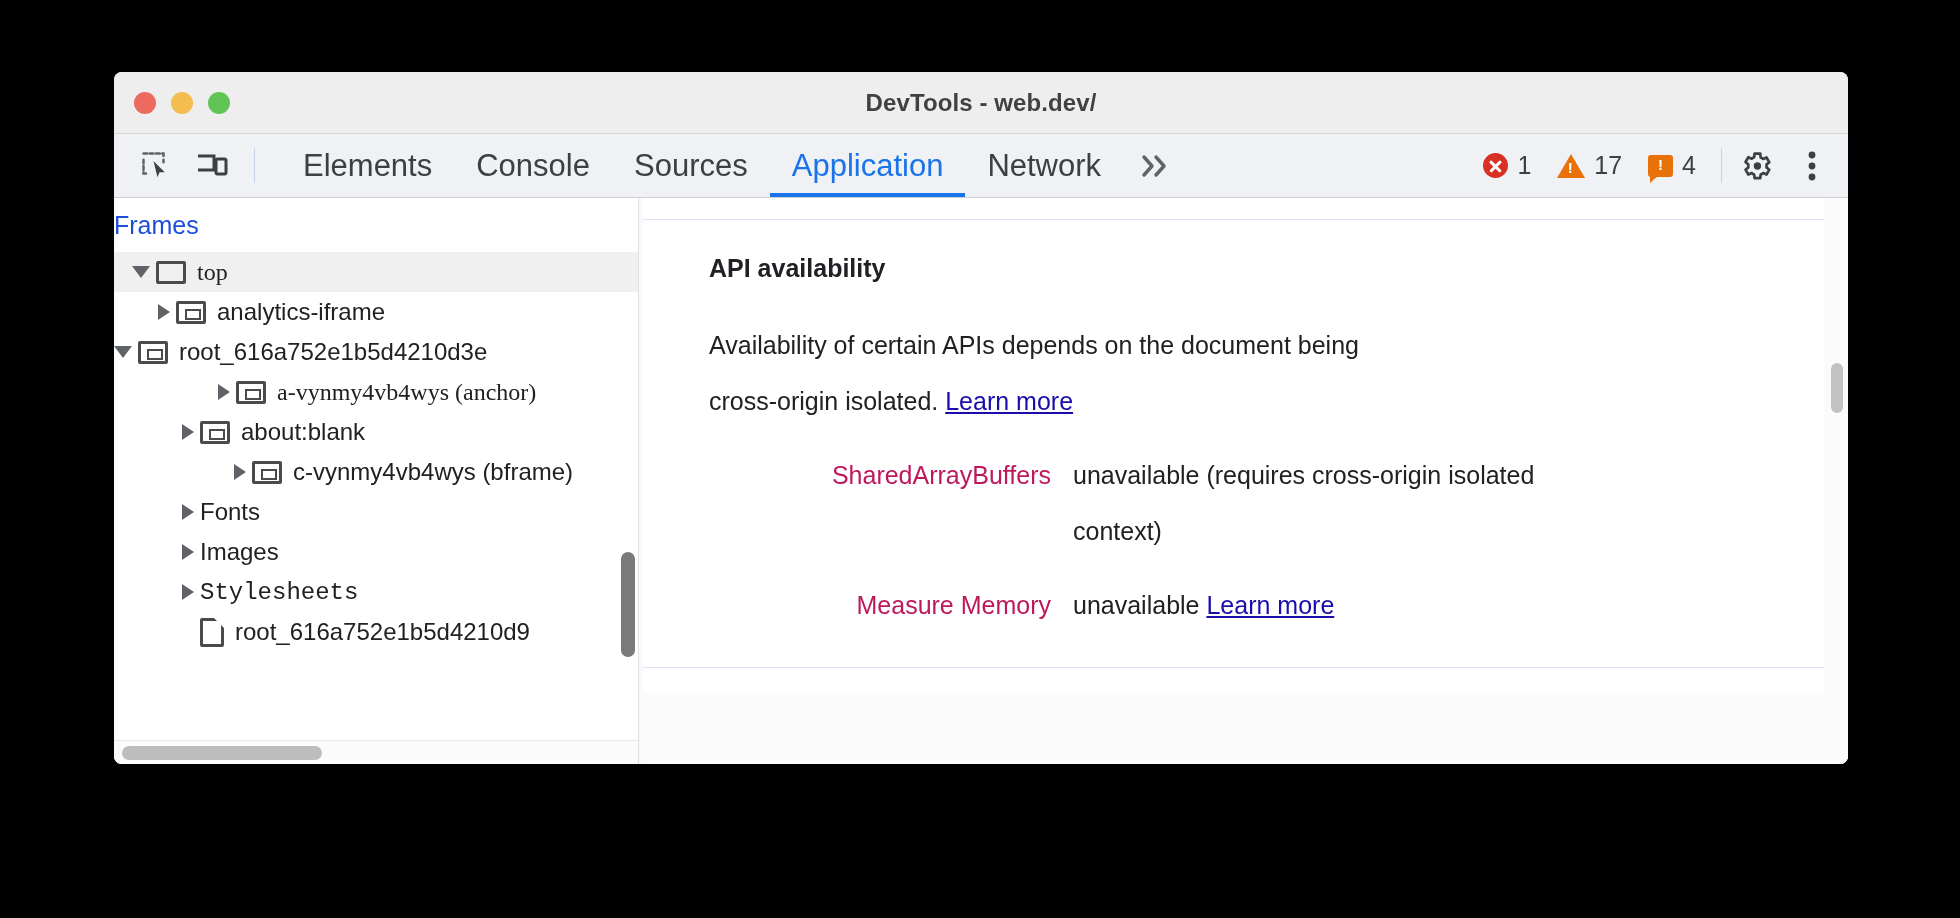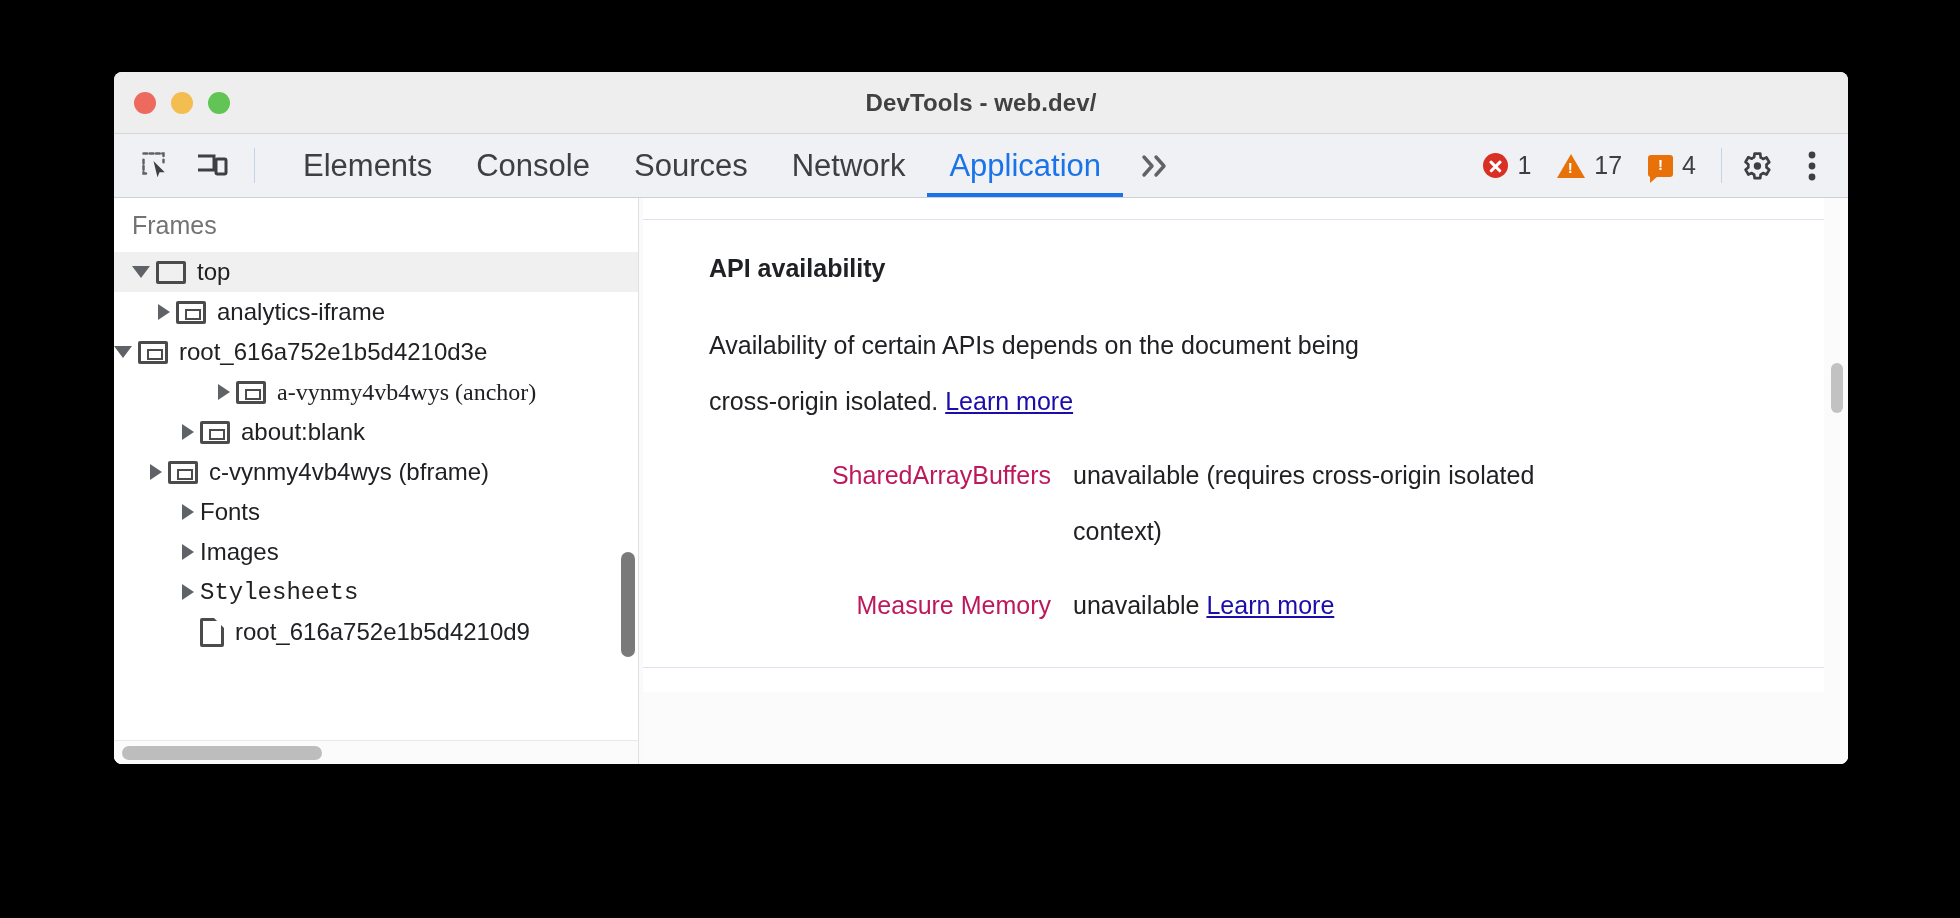--- a/index.html
+++ b/index.html
@@ -205,23 +205,22 @@
     display: flex;
     flex-direction: column;
     border-right: 1px solid #e0e0e0;
     min-height: 0;
   }
   #sidebar-header {
     height: 54px;
     flex: 0 0 54px;
     display: flex;
     align-items: center;
-    padding-left: 18px;
     font-size: 25px;
-    color: #737373;
+    color: #1d4ed8;
     background: #ffffff;
   }
   #tree-scroll {
     flex: 1 1 auto;
     overflow: hidden;
     position: relative;
     min-height: 0;
   }
   .tree-row {
     height: 40px;
@@ -425,22 +424,22 @@
         <rect x="20" y="7" width="10" height="15" rx="1.5" stroke="#3c4043" stroke-width="3" fill="none"></rect>
       </svg>
     </div>
 
     <div class="tb-sep"></div>
 
     <div class="tabs">
       <div class="tab">Elements</div>
       <div class="tab">Console</div>
       <div class="tab">Sources</div>
+      <div class="tab active">Application</div>
       <div class="tab">Network</div>
-      <div class="tab active">Application</div>
     </div>
 
     <div class="tab-more">
       <svg width="34" height="26" viewBox="0 0 34 26">
         <path d="M5 4l8 9-8 9M17 4l8 9-8 9" stroke="#5f6368" stroke-width="3.4" fill="none" stroke-linecap="round" stroke-linejoin="round"></path>
       </svg>
     </div>
 
     <div class="spacer"></div>
 
@@ -477,21 +476,21 @@
     </div>
   </div>
 
   <div id="body-split">
 
     <div id="sidebar">
       <div id="sidebar-header">Frames</div>
 
       <div id="tree-scroll">
 
-        <div class="tree-row selected" style="padding-left:18px;">
+        <div class="tree-row selected" style="padding-left:18px;font-family:Liberation Serif, serif;">
           <span class="twisty open"></span>
           <span class="frame-icon"></span>
           <span class="tree-label">top</span>
         </div>
 
         <div class="tree-row" style="padding-left:44px;">
           <span class="twisty closed"></span>
           <span class="frame-icon inner"></span>
           <span class="tree-label">analytics-iframe</span>
         </div>
@@ -507,21 +506,21 @@
           <span class="frame-icon inner"></span>
           <span class="tree-label">a-vynmy4vb4wys (anchor)</span>
         </div>
 
         <div class="tree-row" style="padding-left:68px;">
           <span class="twisty closed"></span>
           <span class="frame-icon inner"></span>
           <span class="tree-label">about:blank</span>
         </div>
 
-        <div class="tree-row" style="padding-left:36px;">
+        <div class="tree-row" style="padding-left:88px;margin-left:32px;">
           <span class="twisty closed"></span>
           <span class="frame-icon inner"></span>
           <span class="tree-label">c-vynmy4vb4wys (bframe)</span>
         </div>
 
         <div class="tree-row" style="padding-left:68px;">
           <span class="twisty closed"></span>
           <span class="tree-label">Fonts</span>
         </div>
 

